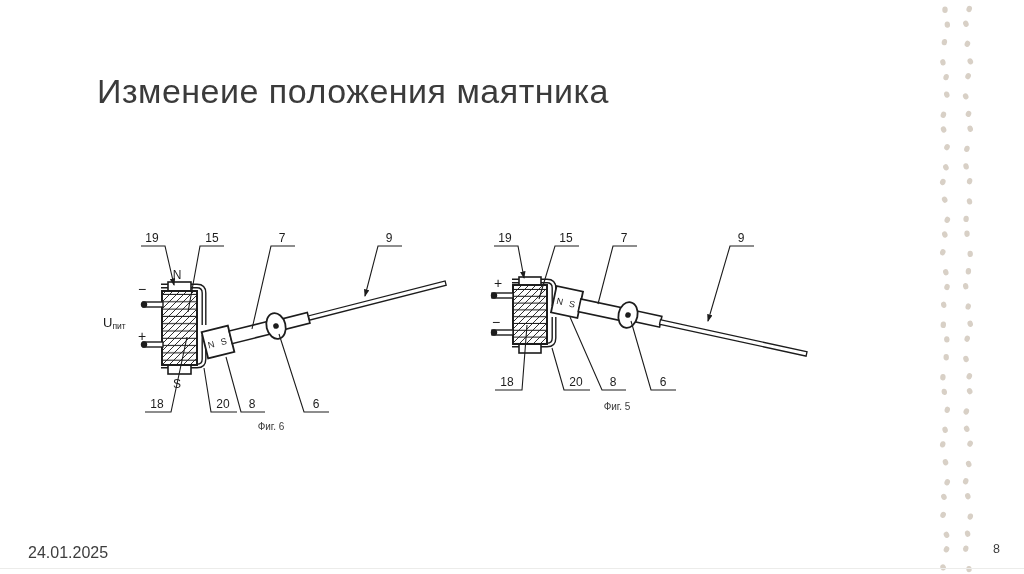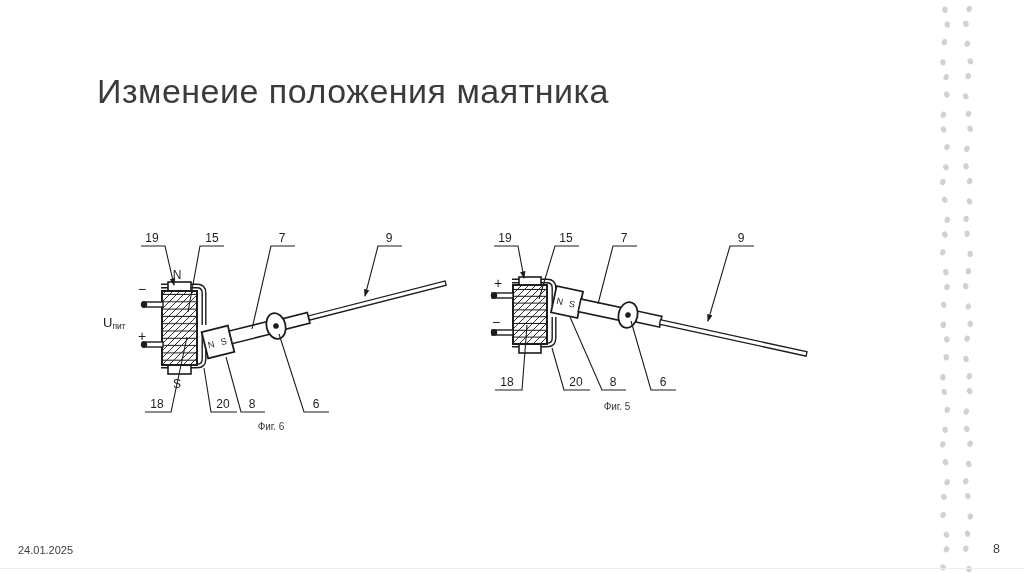--- a/index.html
+++ b/index.html
@@ -9,22 +9,22 @@
   }
   .title{
     position:absolute;left:97px;top:70px;
     font-size:34px;line-height:42px;color:#3b3b3b;letter-spacing:0.5px;
   }
   .figure-svg{position:absolute;}
   #fig6{left:95px;top:222px;}
   #fig5{left:480px;top:222px;}
   .dotted-strip{position:absolute;left:930px;top:0;width:94px;height:574px;}
   .footer-date{
-    position:absolute;left:18px;top:544px;
-    font-size:11px;color:#3d3d3d;
+    position:absolute;left:28px;top:544px;
+    font-size:16px;color:#3d3d3d;
   }
   .page-number{
     position:absolute;right:24px;top:542px;
     font-size:12.5px;color:#3d3d3d;
   }
   .bottom-rule{
     position:absolute;left:0;top:568px;width:1024px;height:1px;
     background:#ececea;
   }
   svg text{font-family:"Liberation Sans",sans-serif;fill:#1c1c1c;}

